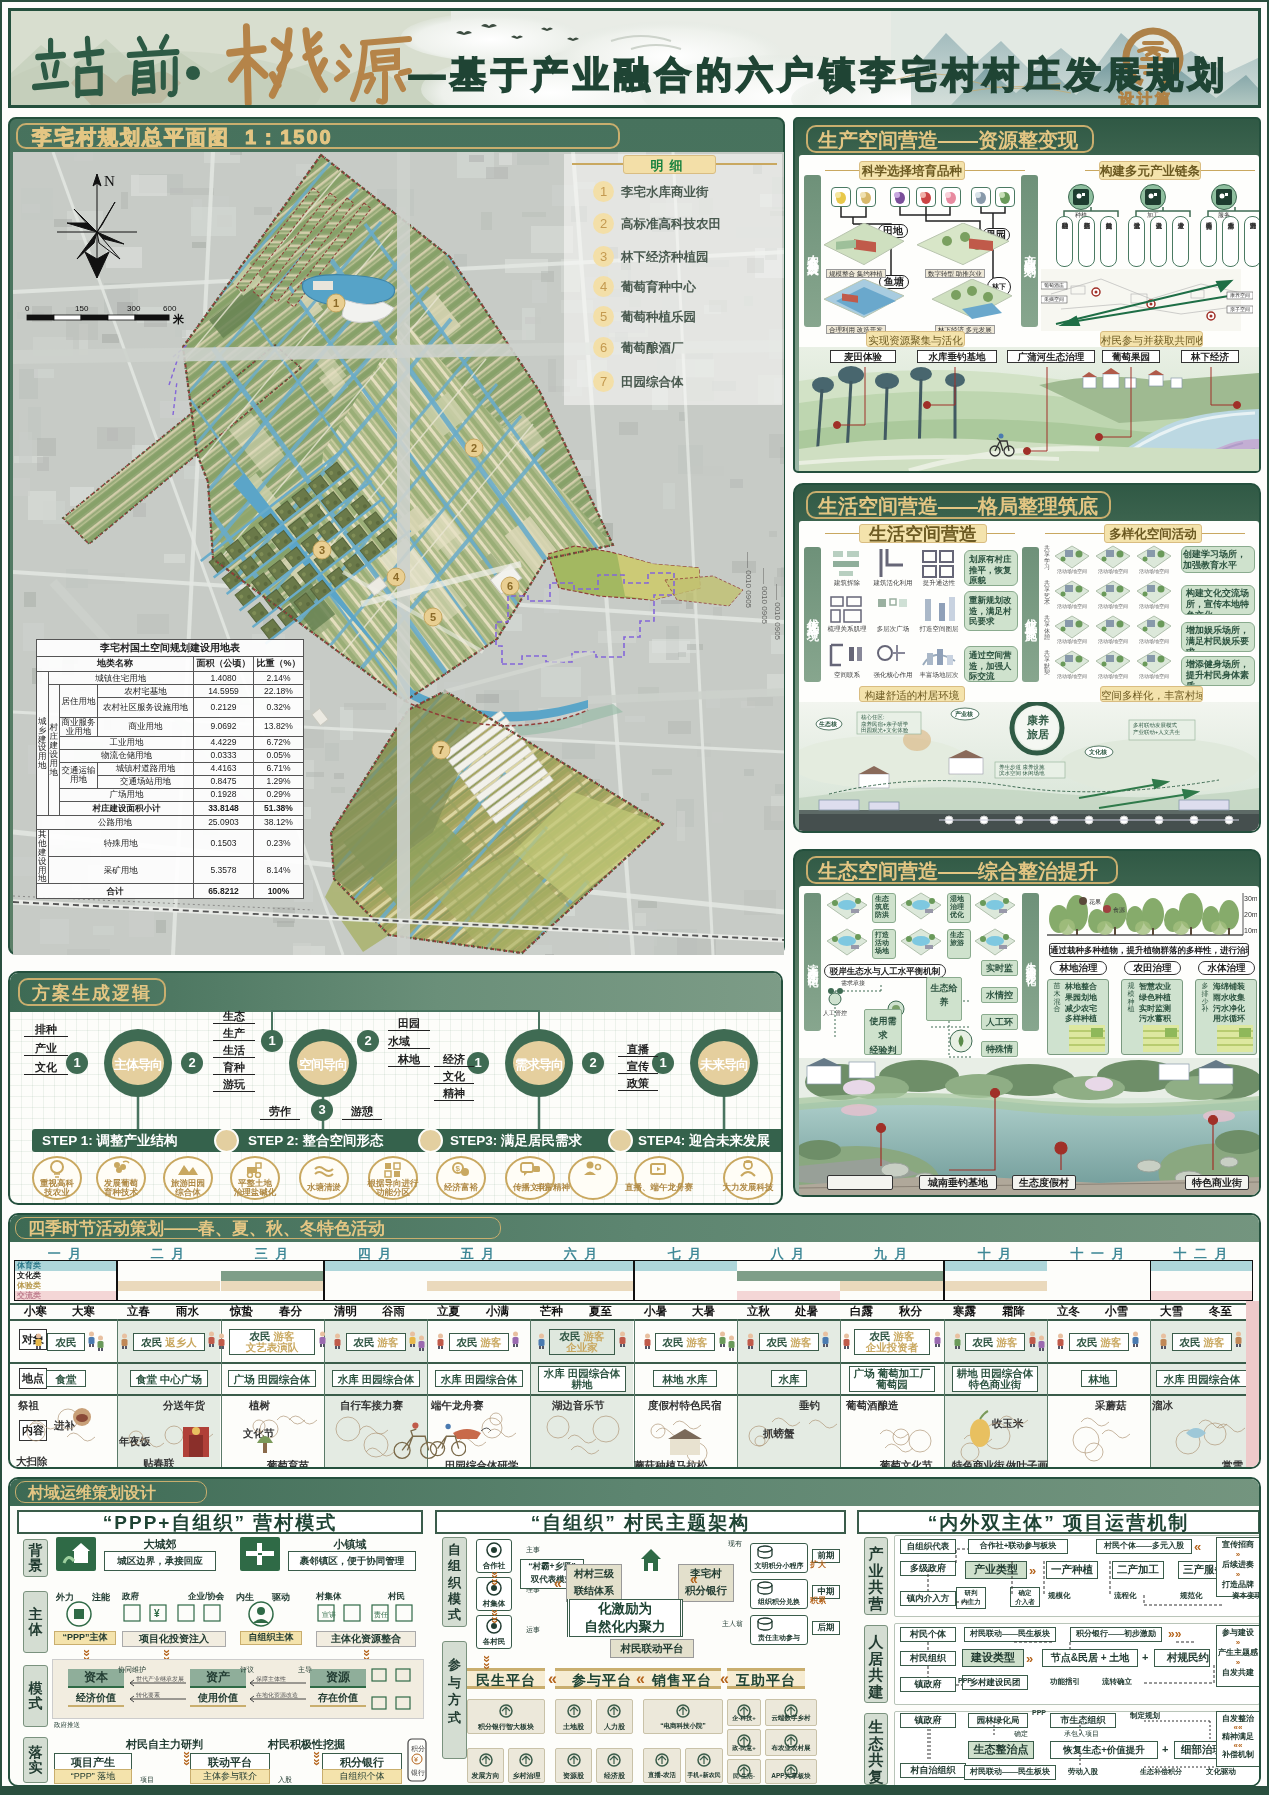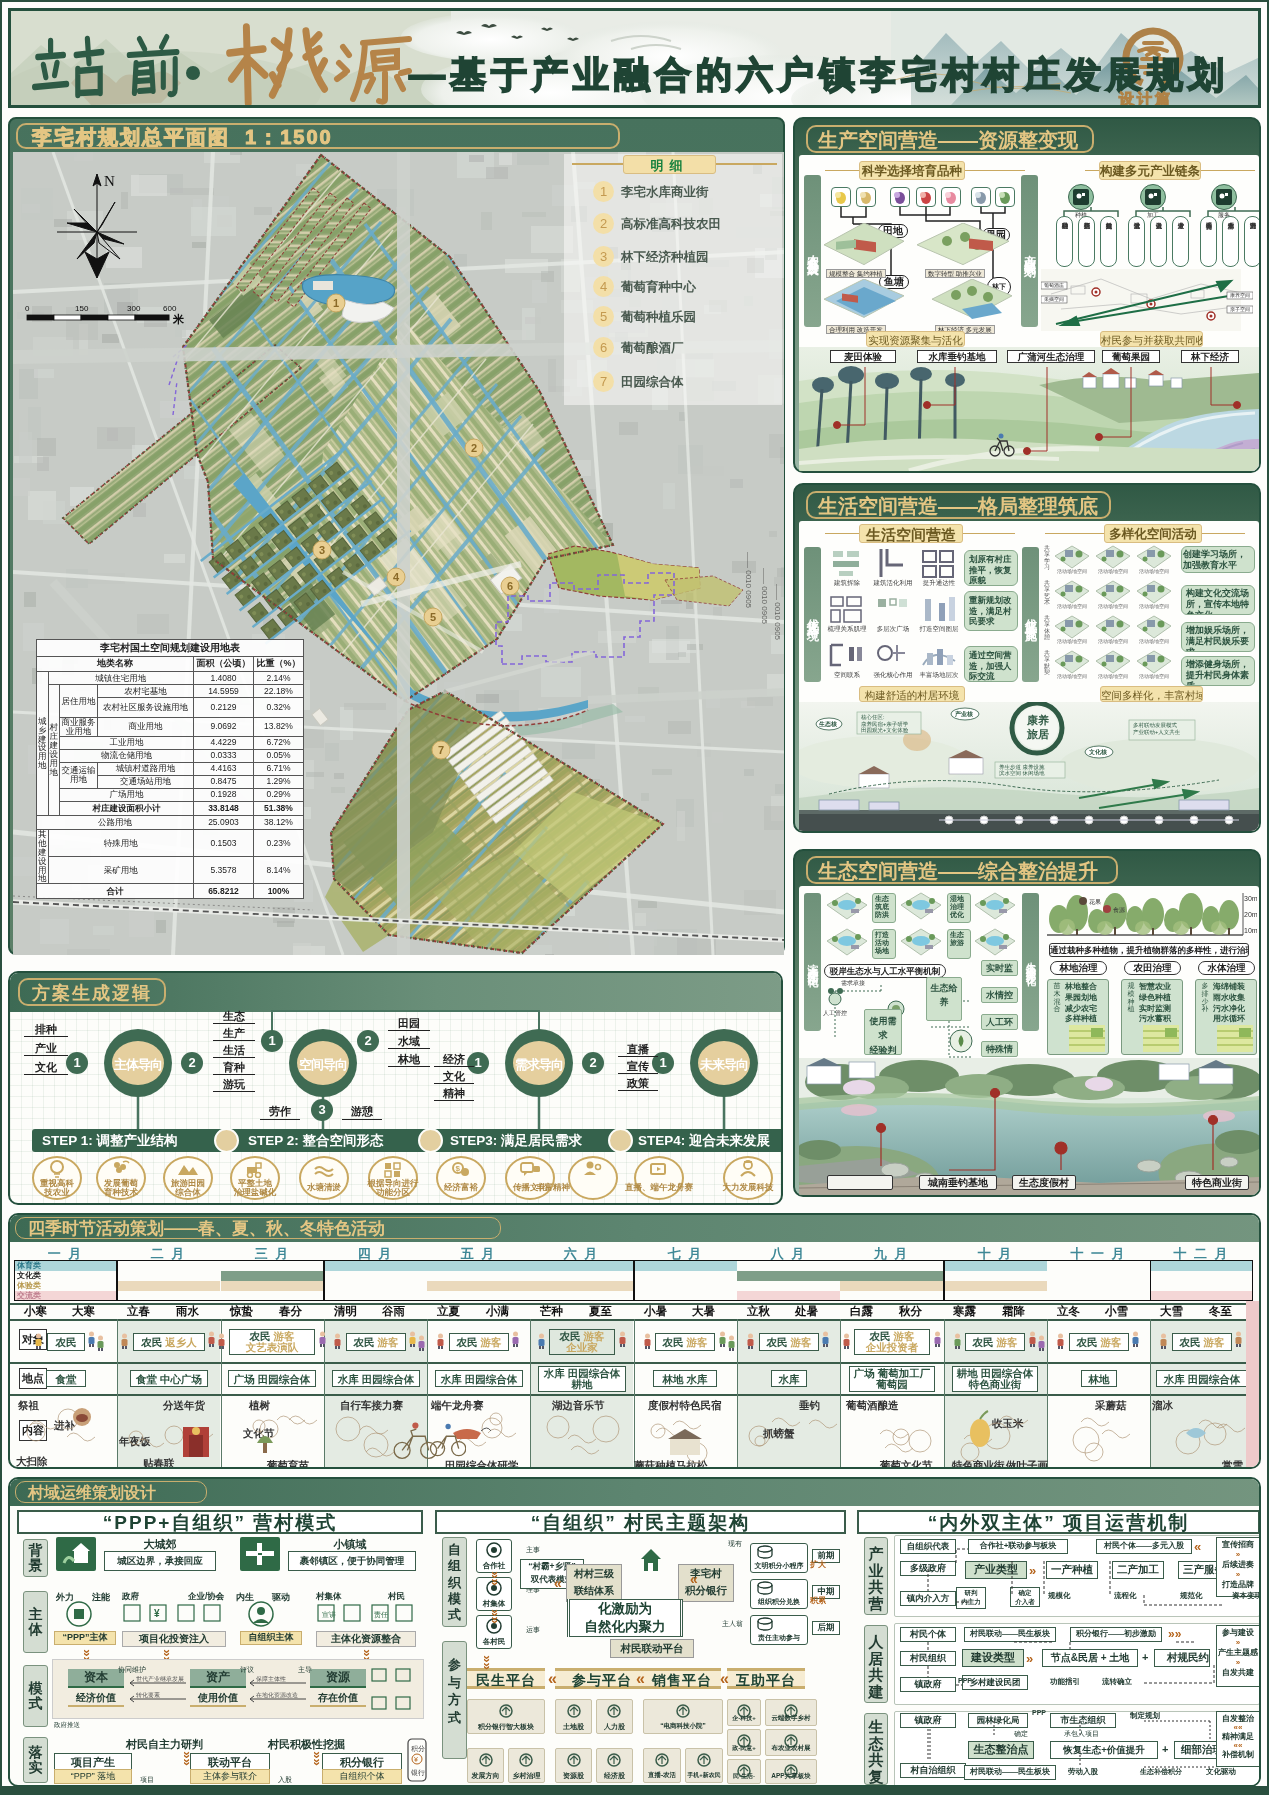--- a/index.html
+++ b/index.html
@@ -925,21 +925,21 @@
 <div class="ab" style="left:642px;top:79px;width:22px;height:22px;border-radius:50%;background:#3f6b53;color:#fff;font-size:13px;font-weight:bold;text-align:center;line-height:22px">1</div>
 <div class="ab" style="left:14px;top:50px;width:44px;font-size:11px;font-weight:bold;color:#222;text-align:center;border-bottom:1.5px solid #222;line-height:1.2;white-space:nowrap">排种</div>
 <div class="ab" style="left:14px;top:69px;width:44px;font-size:11px;font-weight:bold;color:#222;text-align:center;border-bottom:1.5px solid #222;line-height:1.2;white-space:nowrap">产业</div>
 <div class="ab" style="left:14px;top:88px;width:44px;font-size:11px;font-weight:bold;color:#222;text-align:center;border-bottom:1.5px solid #222;line-height:1.2;white-space:nowrap">文化</div>
 <div class="ab" style="left:203px;top:37px;width:42px;font-size:11px;font-weight:bold;color:#222;text-align:center;border-bottom:1.5px solid #222;line-height:1.2;white-space:nowrap">生态</div>
 <div class="ab" style="left:203px;top:54px;width:42px;font-size:11px;font-weight:bold;color:#222;text-align:center;border-bottom:1.5px solid #222;line-height:1.2;white-space:nowrap">生产</div>
 <div class="ab" style="left:203px;top:71px;width:42px;font-size:11px;font-weight:bold;color:#222;text-align:center;border-bottom:1.5px solid #222;line-height:1.2;white-space:nowrap">生活</div>
 <div class="ab" style="left:203px;top:88px;width:42px;font-size:11px;font-weight:bold;color:#222;text-align:center;border-bottom:1.5px solid #222;line-height:1.2;white-space:nowrap">育种</div>
 <div class="ab" style="left:203px;top:105px;width:42px;font-size:11px;font-weight:bold;color:#222;text-align:center;border-bottom:1.5px solid #222;line-height:1.2;white-space:nowrap">游玩</div>
 <div class="ab" style="left:378px;top:44px;width:42px;font-size:11px;font-weight:bold;color:#222;text-align:center;border-bottom:1.5px solid #222;line-height:1.2;white-space:nowrap">田园</div>
-<div class="ab" style="left:378px;top:62px;width:42px;font-size:11px;font-weight:bold;color:#222;text-align:center;border-bottom:1.5px solid #222;line-height:1.2;white-space:nowrap">水域</div>
+<div class="ab" style="left:378px;top:62px;width:42px;font-size:11px;font-weight:bold;color:#222;text-align:left;border-bottom:1.5px solid #222;line-height:1.2;white-space:nowrap">水域</div>
 <div class="ab" style="left:378px;top:80px;width:42px;font-size:11px;font-weight:bold;color:#222;text-align:center;border-bottom:1.5px solid #222;line-height:1.2;white-space:nowrap">林地</div>
 <div class="ab" style="left:424px;top:80px;width:40px;font-size:11px;font-weight:bold;color:#222;text-align:center;border-bottom:1.5px solid #222;line-height:1.2;white-space:nowrap">经济</div>
 <div class="ab" style="left:424px;top:97px;width:40px;font-size:11px;font-weight:bold;color:#222;text-align:center;border-bottom:1.5px solid #222;line-height:1.2;white-space:nowrap">文化</div>
 <div class="ab" style="left:424px;top:114px;width:40px;font-size:11px;font-weight:bold;color:#222;text-align:center;border-bottom:1.5px solid #222;line-height:1.2;white-space:nowrap">精神</div>
 <div class="ab" style="left:608px;top:70px;width:40px;font-size:11px;font-weight:bold;color:#222;text-align:center;border-bottom:1.5px solid #222;line-height:1.2;white-space:nowrap">直播</div>
 <div class="ab" style="left:608px;top:87px;width:40px;font-size:11px;font-weight:bold;color:#222;text-align:center;border-bottom:1.5px solid #222;line-height:1.2;white-space:nowrap">宣传</div>
 <div class="ab" style="left:608px;top:104px;width:40px;font-size:11px;font-weight:bold;color:#222;text-align:center;border-bottom:1.5px solid #222;line-height:1.2;white-space:nowrap">政策</div>
 <div class="ab" style="left:250px;top:131px;width:40px;font-size:11px;font-weight:bold;color:#222;text-align:center;border-bottom:1.5px solid #222">劳作</div>
 <div class="ab" style="left:332px;top:131px;width:40px;font-size:11px;font-weight:bold;color:#222;text-align:center;border-bottom:1.5px solid #222">游憩</div>
 <div class="ab" style="left:22px;top:156px;width:753px;height:23px;background:#35624c;border-radius:3px"></div>
@@ -1018,21 +1018,21 @@
     </svg>
 <div class="ab" style="left:615px;top:210px;width:68px;font-size:8.5px;line-height:1.1;font-weight:bold;color:#b08a46;text-align:center">直播、端午龙舟赛</div>
 <div class="ab" style="left:713px;top:183px;width:50px;height:44px;border-radius:50%;background:#fffdf6;border:2px solid #c9a860"></div>
 <svg class="ab" style="left:726px;top:186px" width="24" height="19" viewBox="0 0 24 19">
       <circle cx="12" cy="6" r="4" fill="none" stroke="#c9a860" stroke-width="1.8"></circle>
       <path d="M5,17 q7,-8 14,0" fill="none" stroke="#c9a860" stroke-width="2"></path>
       <path d="M8,3 h8" stroke="#c9a860" stroke-width="2"></path>
     </svg>
 <div class="ab" style="left:704px;top:210px;width:68px;font-size:8.5px;line-height:1.1;font-weight:bold;color:#b08a46;text-align:center">大力发展科技</div>
 </div>
-<div class="ab" style="left:793px;top:117px;width:468px;height:356px;border:2.5px solid #24503d;border-radius:10px;background:linear-gradient(180deg,#305945,#5d8168 40%,#9db8a8);overflow:hidden">
+<div class="ab" style="left:793px;top:117px;width:468px;height:356px;border:2.5px solid #24503d;border-radius:5px;background:linear-gradient(180deg,#305945,#5d8168 40%,#9db8a8);overflow:hidden">
 <div class="badge" style="left:11px;top:6px;width:288px;height:28px;font-size:20px;line-height:27px;padding-left:10px">生产空间营造——资源整变现</div>
 <div class="ab" style="left:4px;top:36px;width:460px;height:316px;background:#fefefc;border-radius:3px"></div>
 <div class="ab" style="left:30px;top:51px;width:200px;height:0;border-top:1.5px solid #c9a860"></div>
 <div class="ab" style="left:290px;top:51px;width:170px;height:0;border-top:1.5px solid #c9a860"></div>
 <div class="tan" style="left:64px;top:42px;width:106px;height:19px;font-size:12.5px;line-height:19px;border-radius:3px">科学选择培育品种</div>
 <div class="tan" style="left:304px;top:42px;width:102px;height:19px;font-size:12.5px;line-height:19px;border-radius:3px">构建多元产业链条</div>
 <div class="vbar" style="left:9px;top:56px;width:17px;height:152px">
       <div class="vtx" style="font-size:12px">农业复合发展</div>
     </div>
 <div class="vbar" style="left:226px;top:56px;width:17px;height:152px">
@@ -1277,21 +1277,21 @@
 <div class="ab" style="left:122px;top:231px;width:80px;height:13px;background:#fff;border:1px solid #333;font-size:9.5px;font-weight:bold;color:#222;text-align:center;line-height:11px;white-space:nowrap;overflow:hidden">水库垂钓基地</div>
 <div class="ab" style="left:212px;top:231px;width:88px;height:13px;background:#fff;border:1px solid #333;font-size:9.5px;font-weight:bold;color:#222;text-align:center;line-height:11px;white-space:nowrap;overflow:hidden">广蒲河生态治理</div>
 <div class="ab" style="left:307px;top:231px;width:58px;height:13px;background:#fff;border:1px solid #333;font-size:9.5px;font-weight:bold;color:#222;text-align:center;line-height:11px;white-space:nowrap;overflow:hidden">葡萄果园</div>
 <div class="ab" style="left:386px;top:231px;width:58px;height:13px;background:#fff;border:1px solid #333;font-size:9.5px;font-weight:bold;color:#222;text-align:center;line-height:11px;white-space:nowrap;overflow:hidden">林下经济</div>
 </div>
 <div class="ab" style="left:793px;top:483px;width:468px;height:350px;border:2.5px solid #24503d;border-radius:10px;background:linear-gradient(180deg,#305945,#5d8168 40%,#9db8a8);overflow:hidden">
 <div class="badge" style="left:11px;top:6px;width:305px;height:28px;font-size:20px;line-height:27px;padding-left:10px">生活空间营造——格局整理筑底</div>
 <div class="ab" style="left:4px;top:36px;width:460px;height:310px;background:#fefefc;border-radius:3px"></div>
 <div class="ab" style="left:30px;top:48px;width:190px;border-top:1.5px solid #c9a860"></div>
 <div class="ab" style="left:250px;top:48px;width:200px;border-top:1.5px solid #c9a860"></div>
-<div class="tan" style="left:64px;top:39px;width:104px;height:19px;font-size:15px;line-height:19px;border-radius:3px">生活空间营造</div>
+<div class="tan" style="left:64px;top:39px;width:128px;height:19px;font-size:18px;line-height:19px;border-radius:3px">生活空间营造</div>
 <div class="tan" style="left:309px;top:39px;width:98px;height:19px;font-size:12.5px;line-height:19px;border-radius:3px">多样化空间活动</div>
 <div class="vbar" style="left:9px;top:62px;width:17px;height:135px">
       <div class="vtx" style="font-size:12px">优化人居环境</div>
     </div>
 <div class="vbar" style="left:227px;top:62px;width:17px;height:135px">
       <div class="vtx" style="font-size:12px">优化服务设施</div>
     </div>
 <svg class="ab" style="left:32px;top:62px" width="40" height="32">
       <rect x="6" y="4" width="10" height="6" fill="#b8cfc0"></rect>
       <rect x="20" y="4" width="12" height="6" fill="#b8cfc0"></rect>

